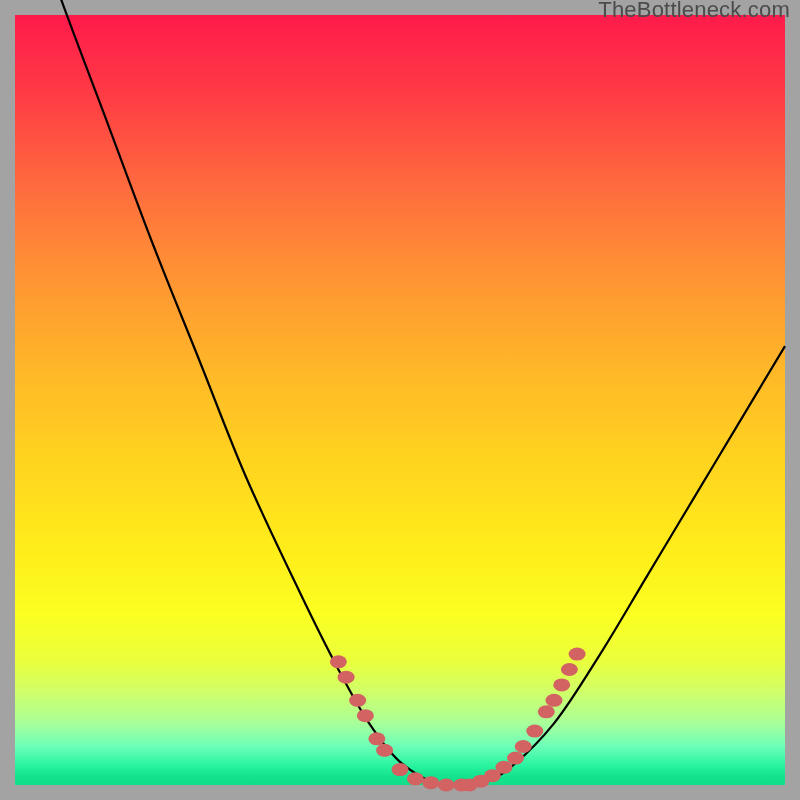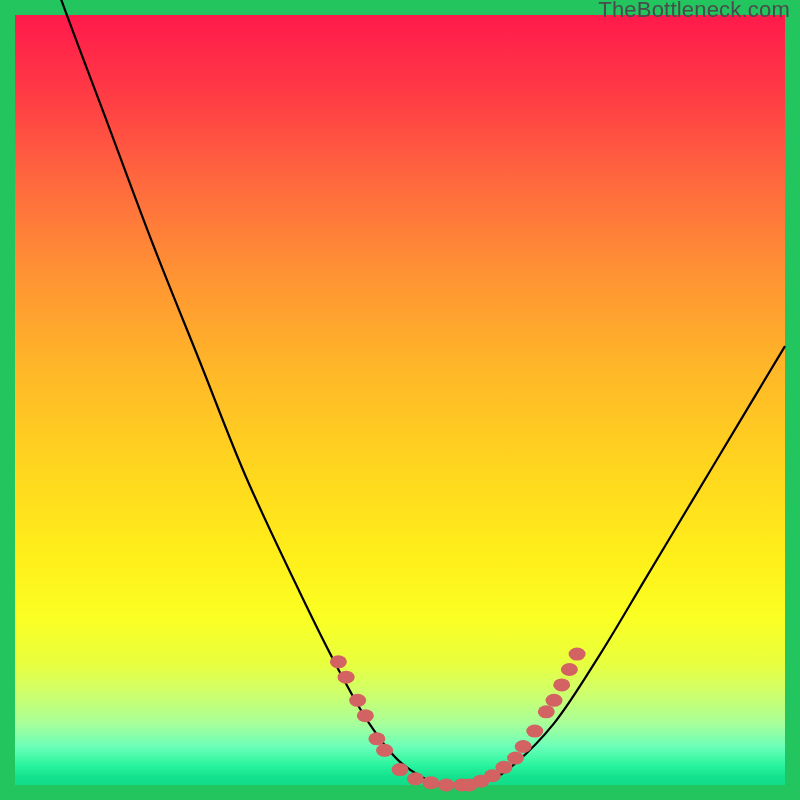--- a/index.html
+++ b/index.html
@@ -10,21 +10,21 @@
     background: #000;
     overflow: hidden;
     font-family: Arial, Helvetica, sans-serif;
   }
   .frame {
     position: absolute;
     left: 0;
     top: 0;
     width: 800px;
     height: 800px;
-    background: #22c55e;
+    background: #a3a3a3;
   }
   .plot {
     position: absolute;
     left: 15px;
     top: 15px;
     width: 770px;
     height: 770px;
     background: linear-gradient(to bottom,
       #ff1a4b 0%,
       #ff3a45 10%,

